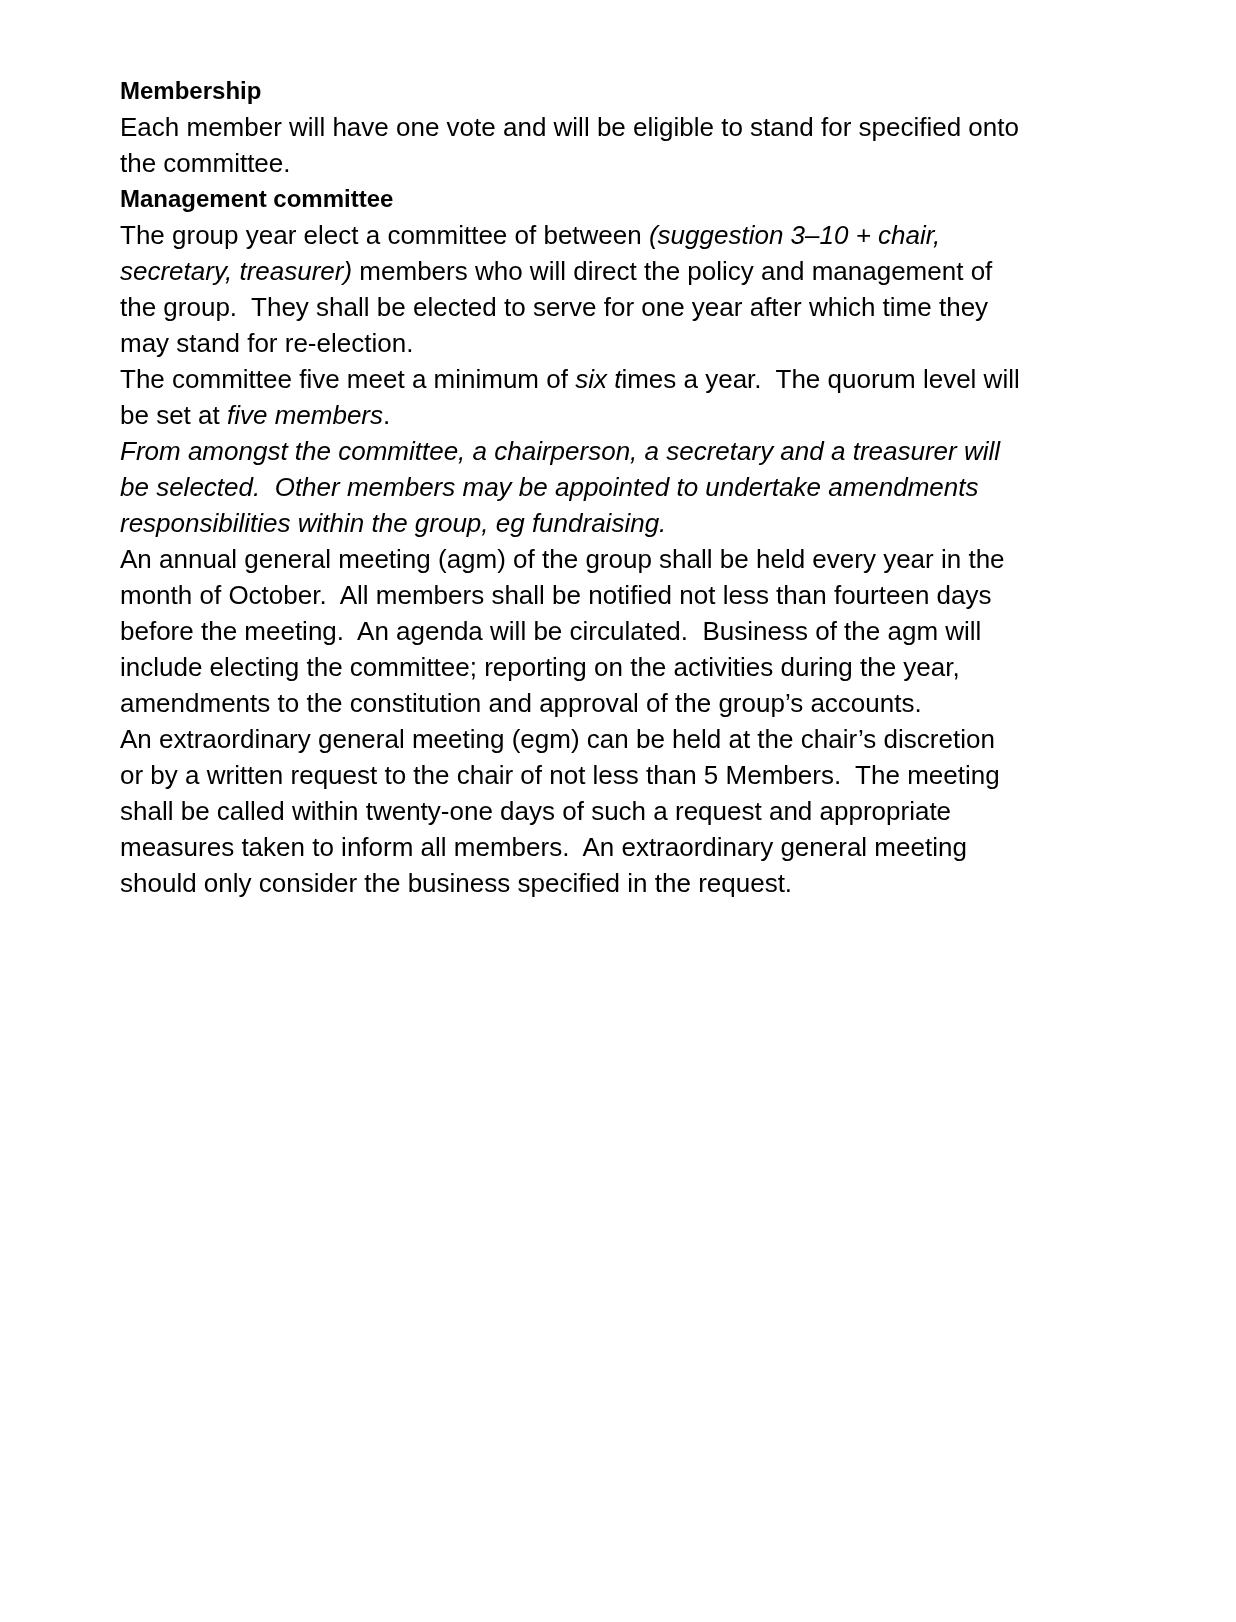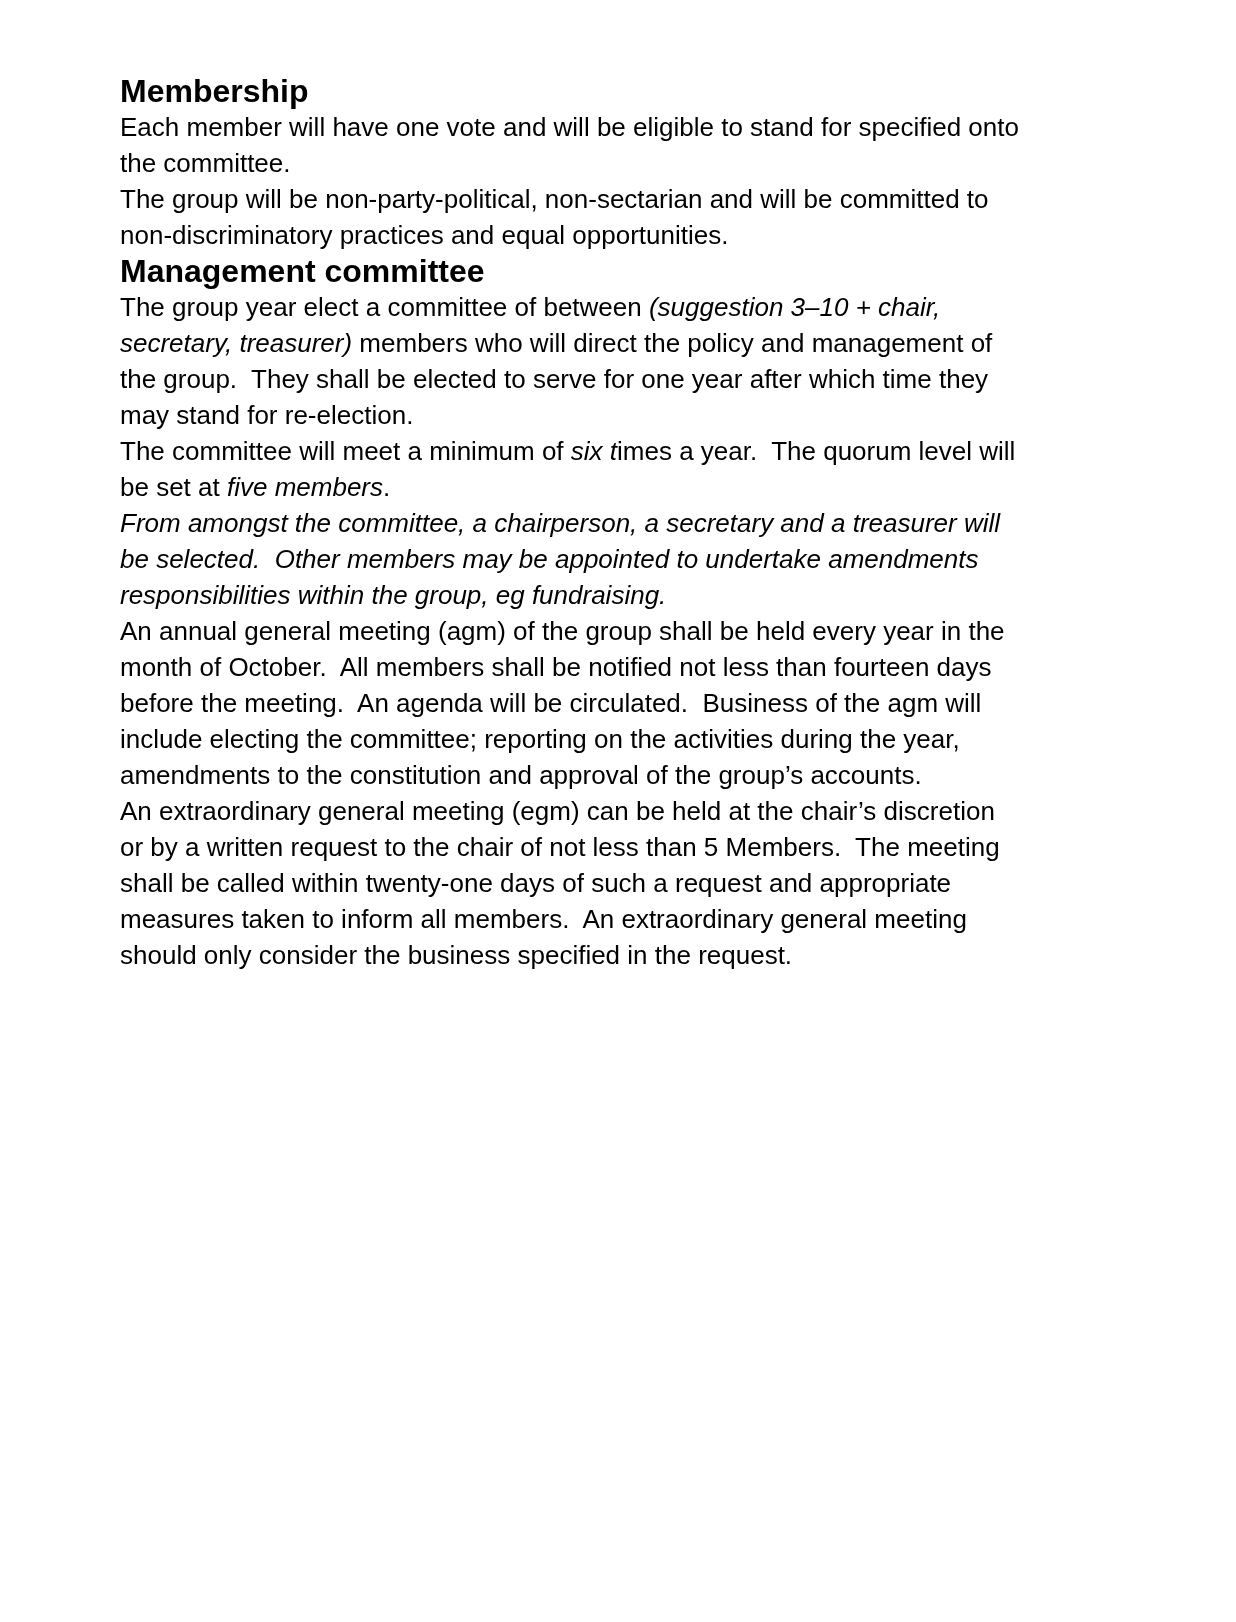--- a/index.html
+++ b/index.html
@@ -15,21 +15,21 @@
     overflow: hidden;
   }
   .doc {
     padding: 73px 0 0 120px;
     width: 960px;
     font-size: 26px;
     line-height: 36px;
   }
   .heading {
     margin: 0;
-    font-size: 32px;
+    font-size: 24px;
     line-height: 36px;
     font-weight: bold;
   }
   .para {
     margin: 0;
     white-space: pre-wrap;
   }
   .gap {
   }
   .i {
@@ -37,29 +37,27 @@
   }
 </style>
 </head>
 <body>
 
 <div class="doc">
 
   <h2 class="heading">Membership</h2>
   <p class="para">Each member will have one vote and will be eligible to stand for specified onto
 the committee.</p>
-  <p class="para">The group will be non-party-political, non-sectarian and will be committed to
-non-discriminatory practices and equal opportunities.</p>
 
   <h2 class="heading gap">Management committee</h2>
   <p class="para"><span>The group year elect a committee of between </span><span class="i">(suggestion 3–10 + chair,
 secretary, treasurer)</span><span> members who will direct the policy and management of
 the group.  They shall be elected to serve for one year after which time they
 may stand for re-election.</span></p>
-  <p class="para gap"><span>The committee will meet a minimum of </span><span class="i">six t</span><span>imes a year.  The quorum level will
+  <p class="para gap"><span>The committee five meet a minimum of </span><span class="i">six t</span><span>imes a year.  The quorum level will
 be set at </span><span class="i">five members</span><span>.</span></p>
   <p class="para gap i">From amongst the committee, a chairperson, a secretary and a treasurer will
 be selected.  Other members may be appointed to undertake amendments
 responsibilities within the group, eg fundraising.</p>
 
   <p class="para gap">An annual general meeting (agm) of the group shall be held every year in the
 month of October.  All members shall be notified not less than fourteen days
 before the meeting.  An agenda will be circulated.  Business of the agm will
 include electing the committee; reporting on the activities during the year,
 amendments to the constitution and approval of the group’s accounts.</p>

